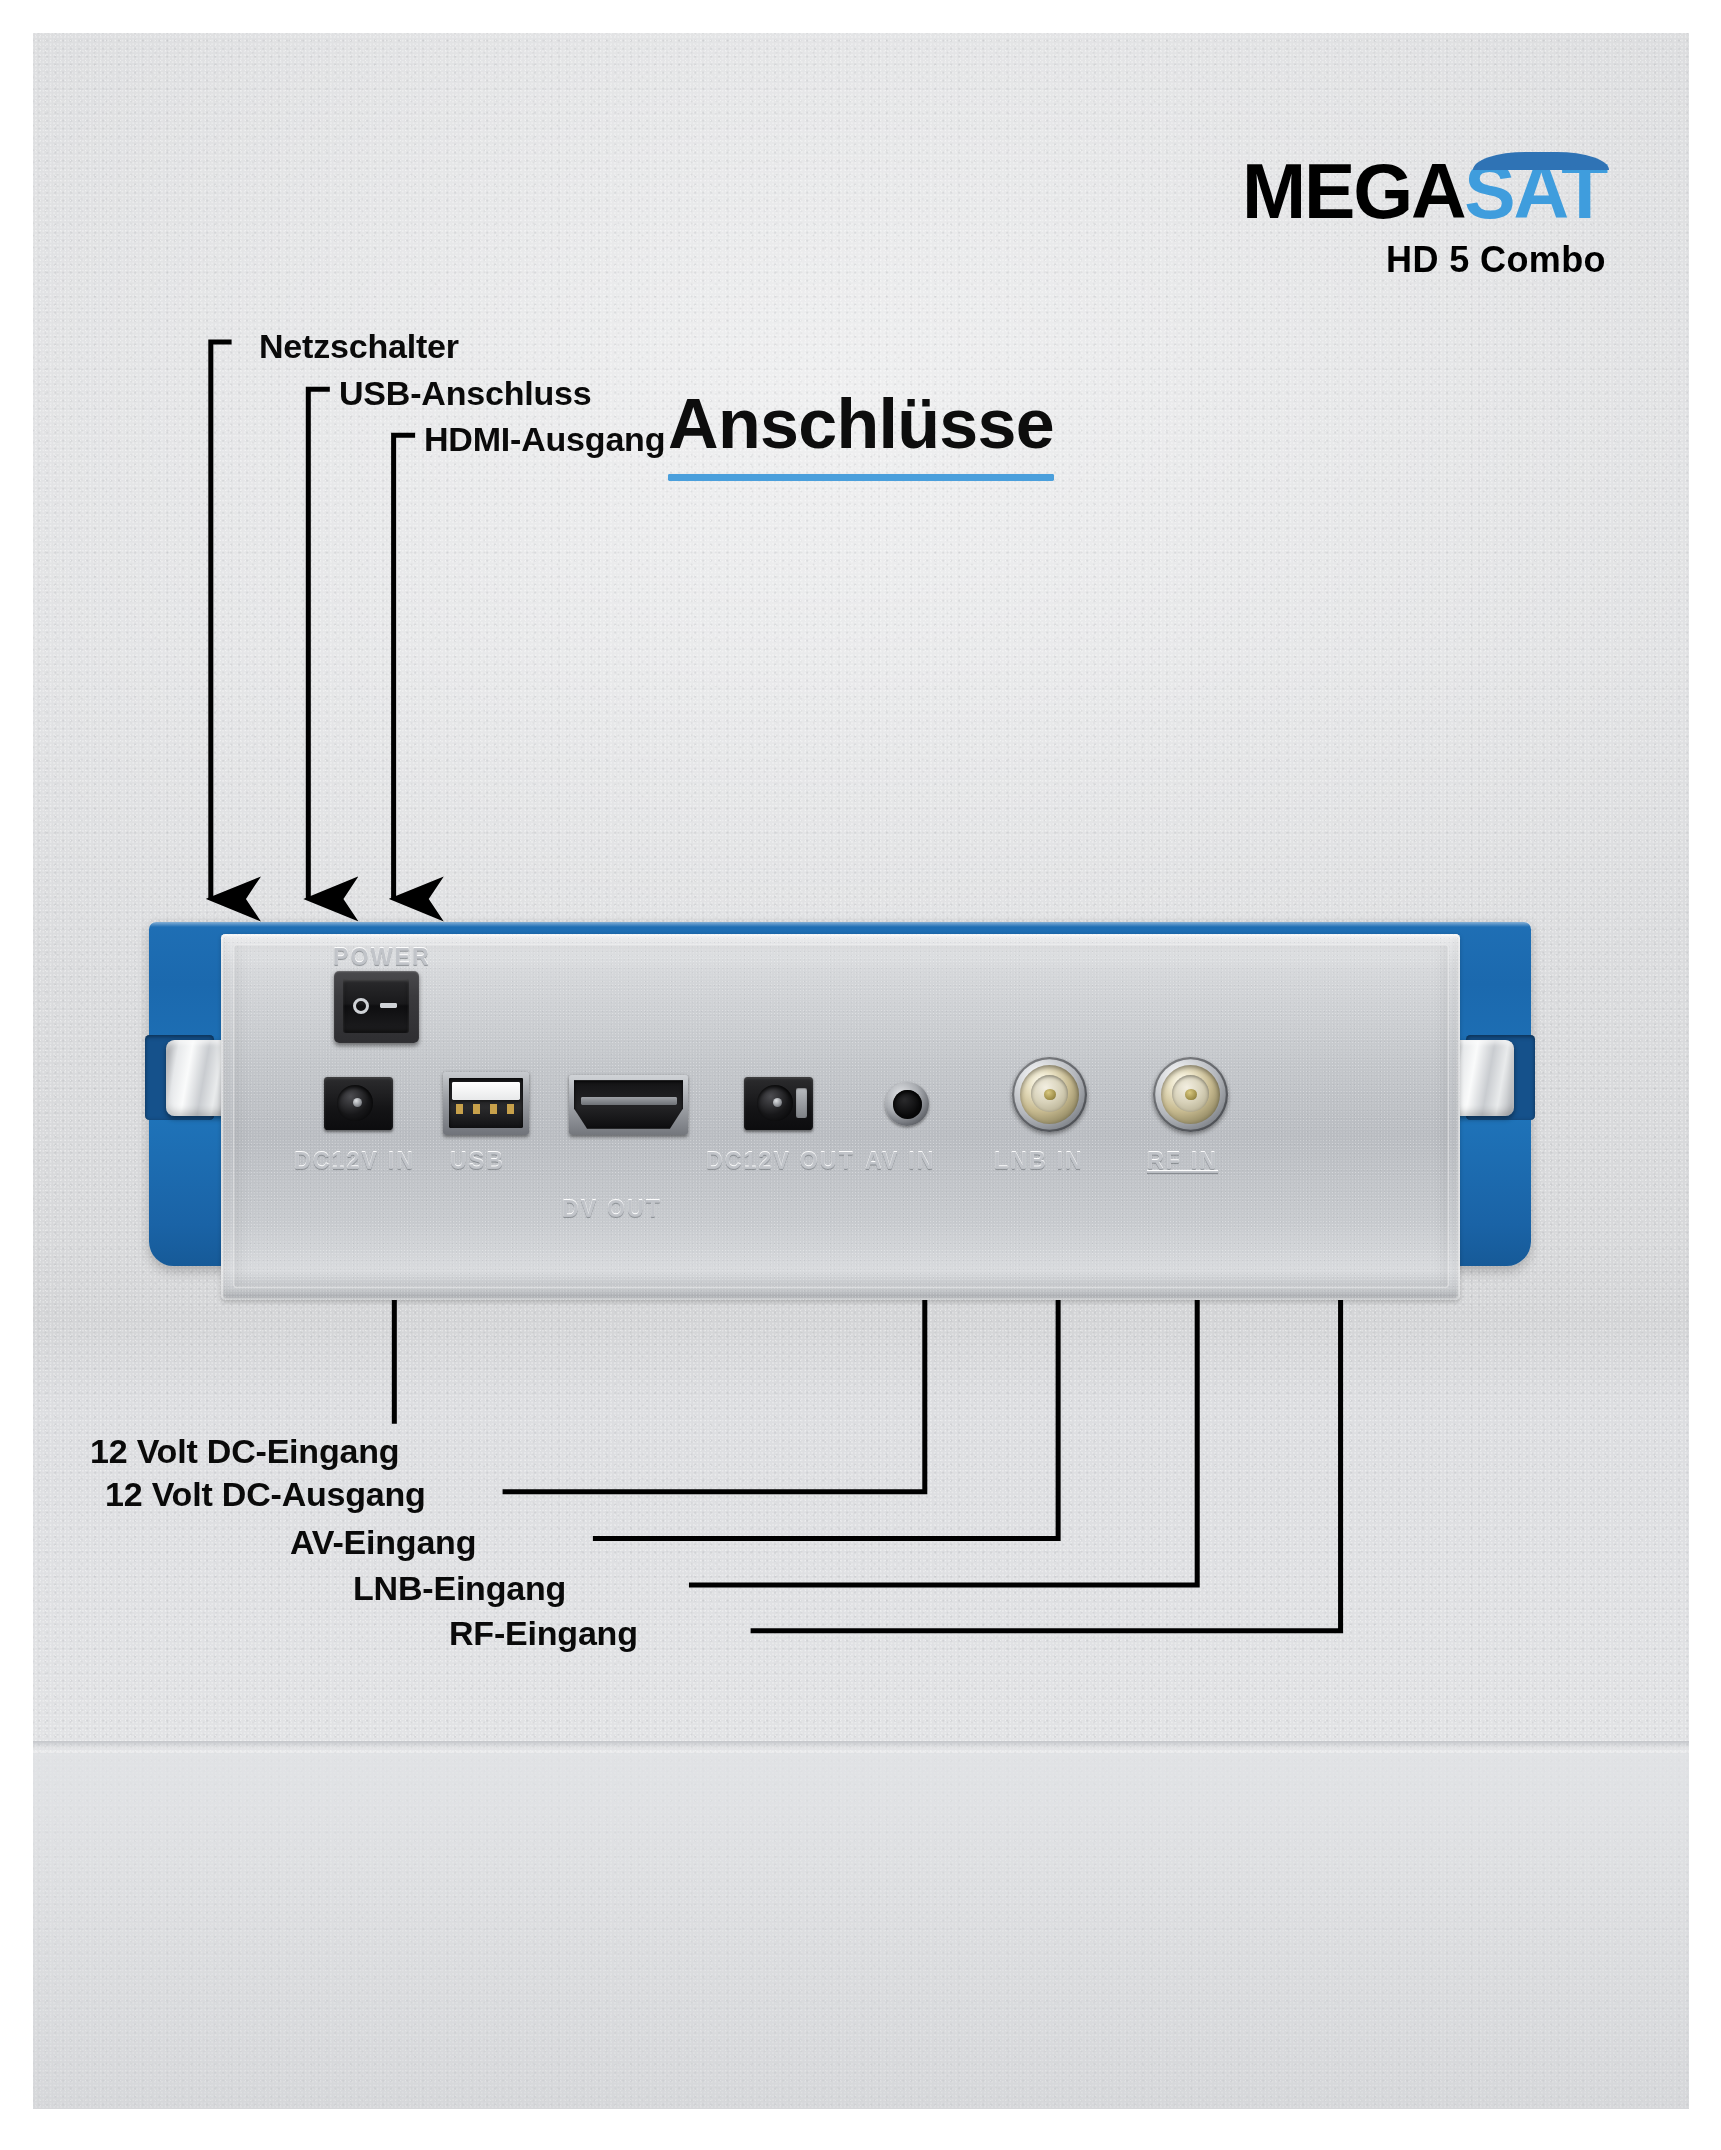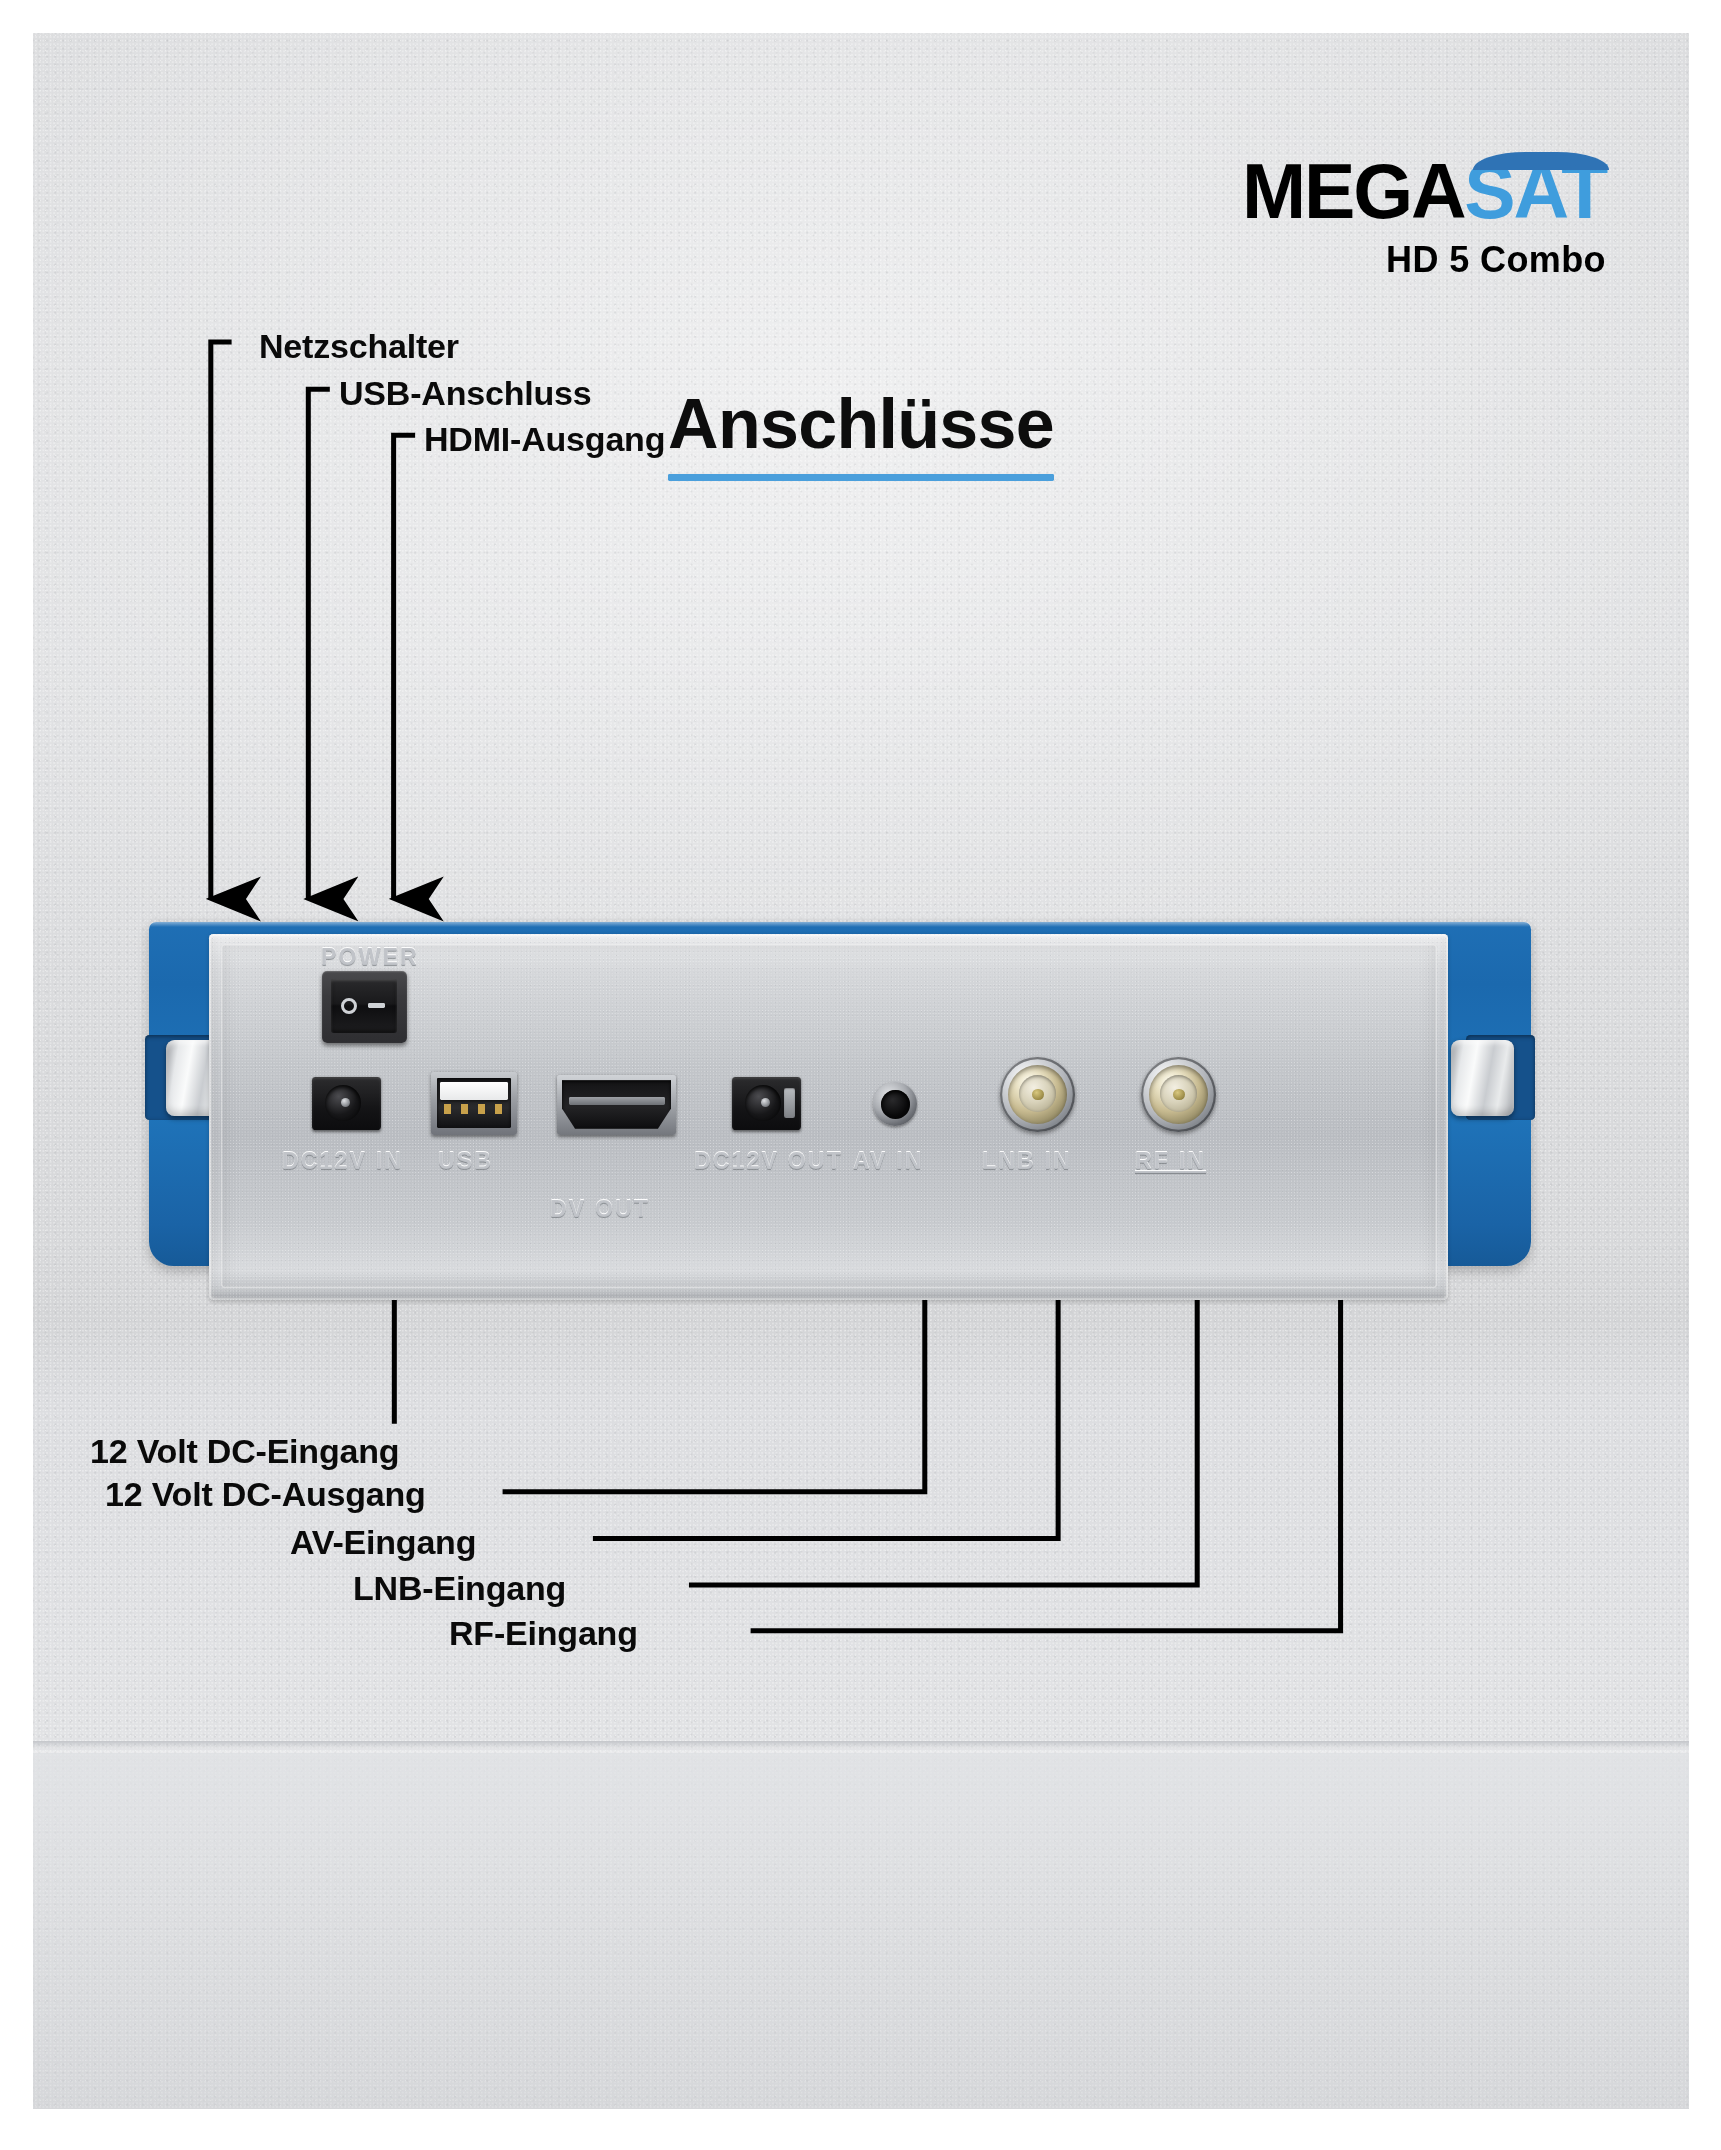--- a/index.html
+++ b/index.html
@@ -74,21 +74,21 @@
   .knob-slot.left{left:-4.3px;}
   .knob-slot.right{right:-4.3px;}
   .knob{position:absolute;top:118px;width:63px;height:76px;border-radius:8.6px;
     background:linear-gradient(100deg,#9a9da2 0%,#e6e8ea 18%,#fafbfb 36%,#c9ccd0 58%,#e9ebec 76%,#a7aaaf 100%);
     box-shadow:0 2.2px 5px rgba(0,0,0,.4), inset 0 -4.3px 7.2px rgba(0,0,0,.18), inset 0 2.9px 5px rgba(255,255,255,.7);}
   .knob.left{left:17px;}
   .knob.right{right:17px;}
 
   
   #plate{
-    position:absolute;left:60px;top:11.5px;width:1239px;height:366px;border-radius:4.3px;
+    position:absolute;left:72px;top:11.5px;width:1239px;height:366px;border-radius:4.3px;
     background:
       linear-gradient(180deg,#e9eaec 0%,#d5d7da 10%,#c3c6ca 35%,#b9bcc1 55%,#c6c9cd 78%,#d8dadd 92%,#bfc2c6 100%);
     box-shadow:inset 0 0 0 2.2px rgba(255,255,255,.35), inset 0 2.2px 6.5px rgba(255,255,255,.75),
                inset 0 -5px 10px rgba(0,0,0,.18), 0 1.4px 4.3px rgba(0,0,0,.2);
     overflow:hidden;
   }
   #plate:before{ 
     content:"";position:absolute;inset:0;opacity:.45;
     background-image:
       radial-gradient(rgba(255,255,255,.9) 0.4px, transparent 0.7px),

